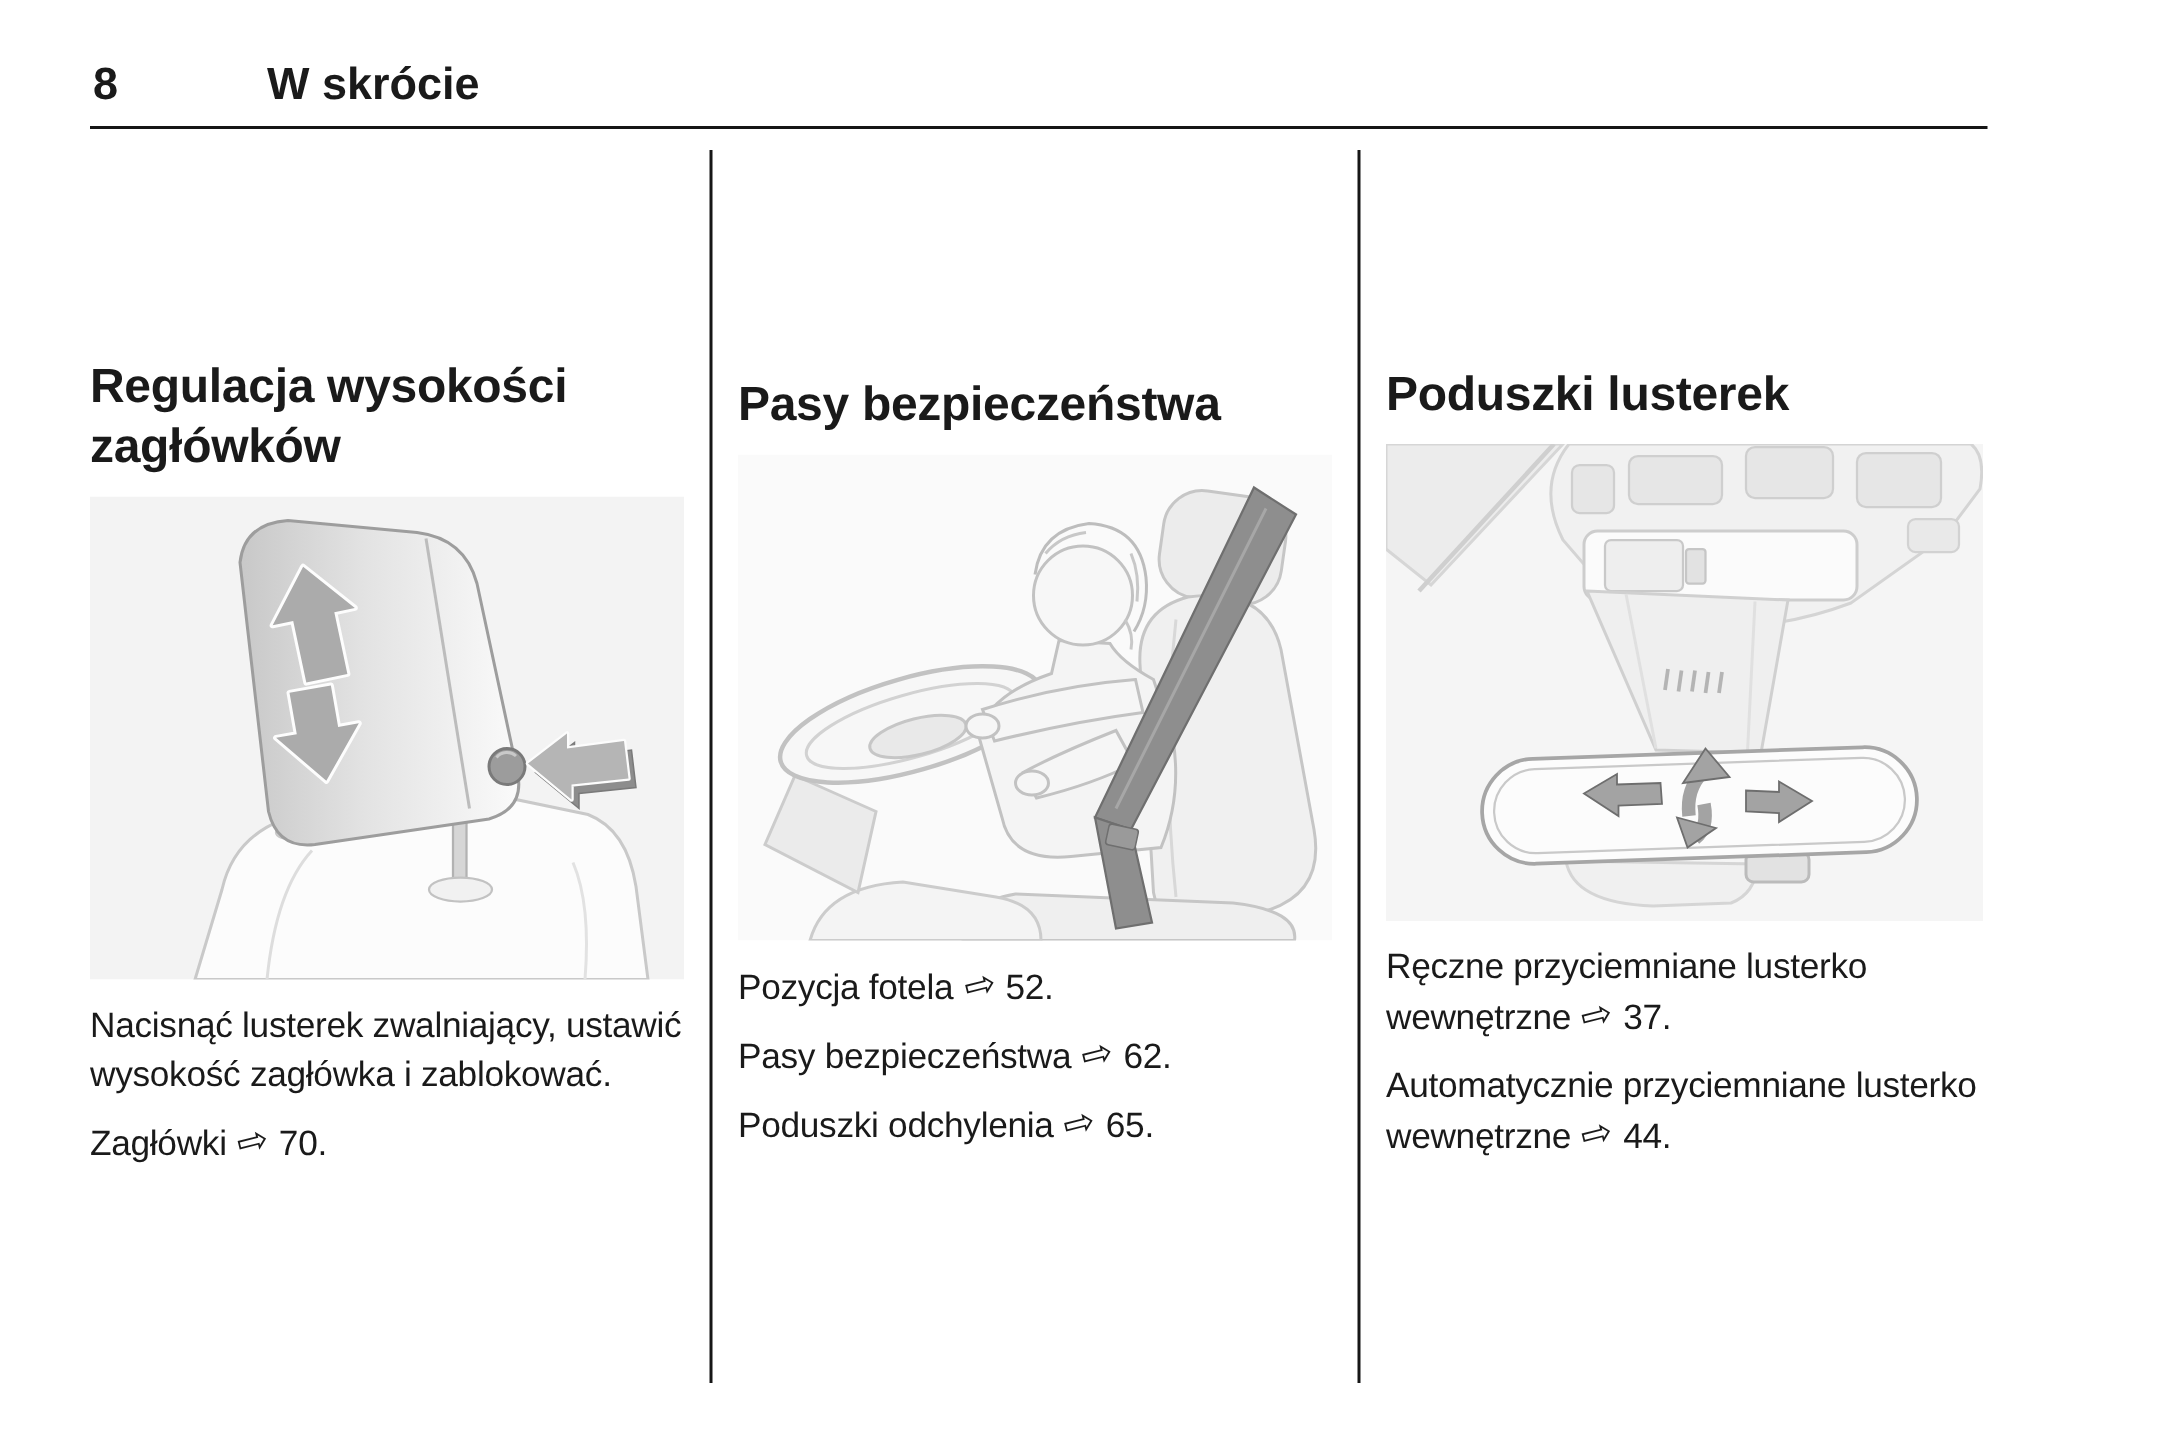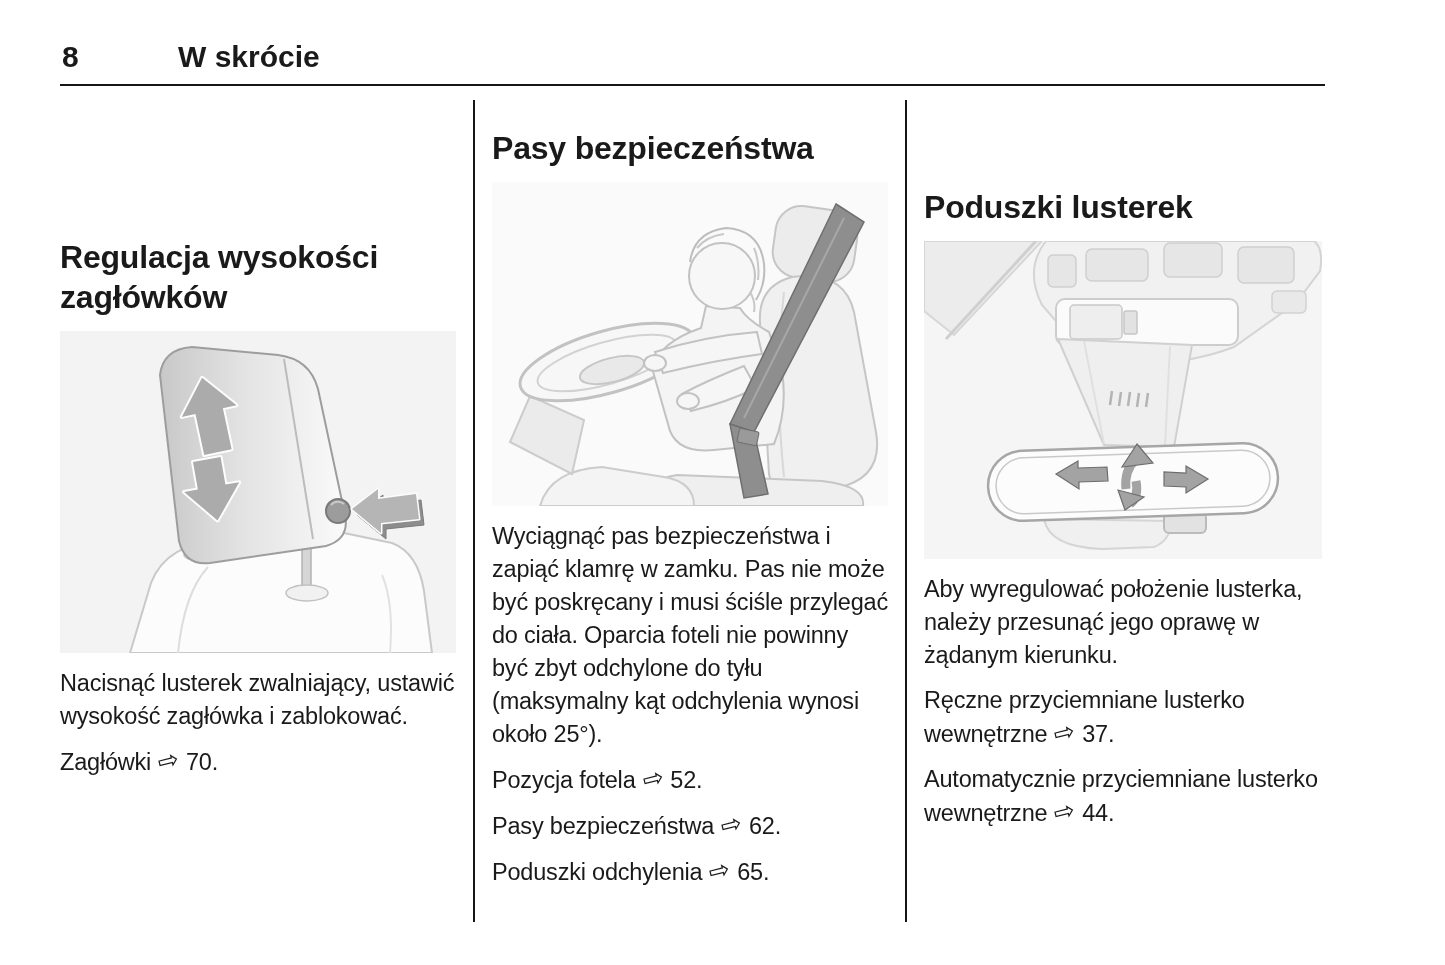--- a/index.html
+++ b/index.html
@@ -175,21 +175,20 @@
       <g>
 
         <polygon points="344,22 372,40 262,250 238,242" fill="#8e8e8e" stroke="#6f6f6f" stroke-width="1.5"></polygon>
 
         <polygon points="238,242 262,250 276,312 252,316" fill="#8e8e8e" stroke="#6f6f6f" stroke-width="1.5"></polygon>
         <path d="M 352 36 L 252 236" stroke="#a7a7a7" stroke-width="2" fill="none"></path>
         <rect x="246" y="248" width="20" height="14" rx="2" transform="rotate(12 256 255)" fill="#9a9a9a" stroke="#6f6f6f" stroke-width="1"></rect>
       </g>
     </svg>
 
-    <p class="body-text">Wyciągnąć pas bezpieczeństwa i zapiąć klamrę w zamku. Pas nie może być poskręcany i musi ściśle przylegać do ciała. Oparcia foteli nie powinny być zbyt odchylone do tyłu (maksymalny kąt odchylenia wynosi około 25°).</p>
     <p class="xref">
       <span>Pozycja fotela</span><span class="xref-arrow">⇨</span><span>52.</span>
     </p>
     <p class="xref">
       <span>Pasy bezpieczeństwa</span><span class="xref-arrow">⇨</span><span>62.</span>
     </p>
     <p class="xref">
       <span>Poduszki odchylenia</span><span class="xref-arrow">⇨</span><span>65.</span>
     </p>
   </section>
@@ -243,21 +242,20 @@
         <polygon points="284,238 262,225 262,232 240,231 240,245 262,246 262,252"></polygon>
 
         <path d="M 202 248 Q 200 230 211 219" fill="none" stroke="#a3a3a3" stroke-width="9"></path>
         <polygon points="213,203 229,222 198,226"></polygon>
 
         <path d="M 212 240 Q 215 256 206 263" fill="none" stroke="#a3a3a3" stroke-width="9"></path>
         <polygon points="201,269 194,249 220,256"></polygon>
       </g>
     </svg>
 
-    <p class="body-text">Aby wyregulować położenie lusterka, należy przesunąć jego oprawę w żądanym kierunku.</p>
     <p class="xref">
       <span>Ręczne przyciemniane lusterko wewnętrzne</span><span class="xref-arrow">⇨</span><span>37.</span>
     </p>
     <p class="xref">
       <span>Automatycznie przyciemniane lusterko wewnętrzne</span><span class="xref-arrow">⇨</span><span>44.</span>
     </p>
   </section>
 
 </main>
 

